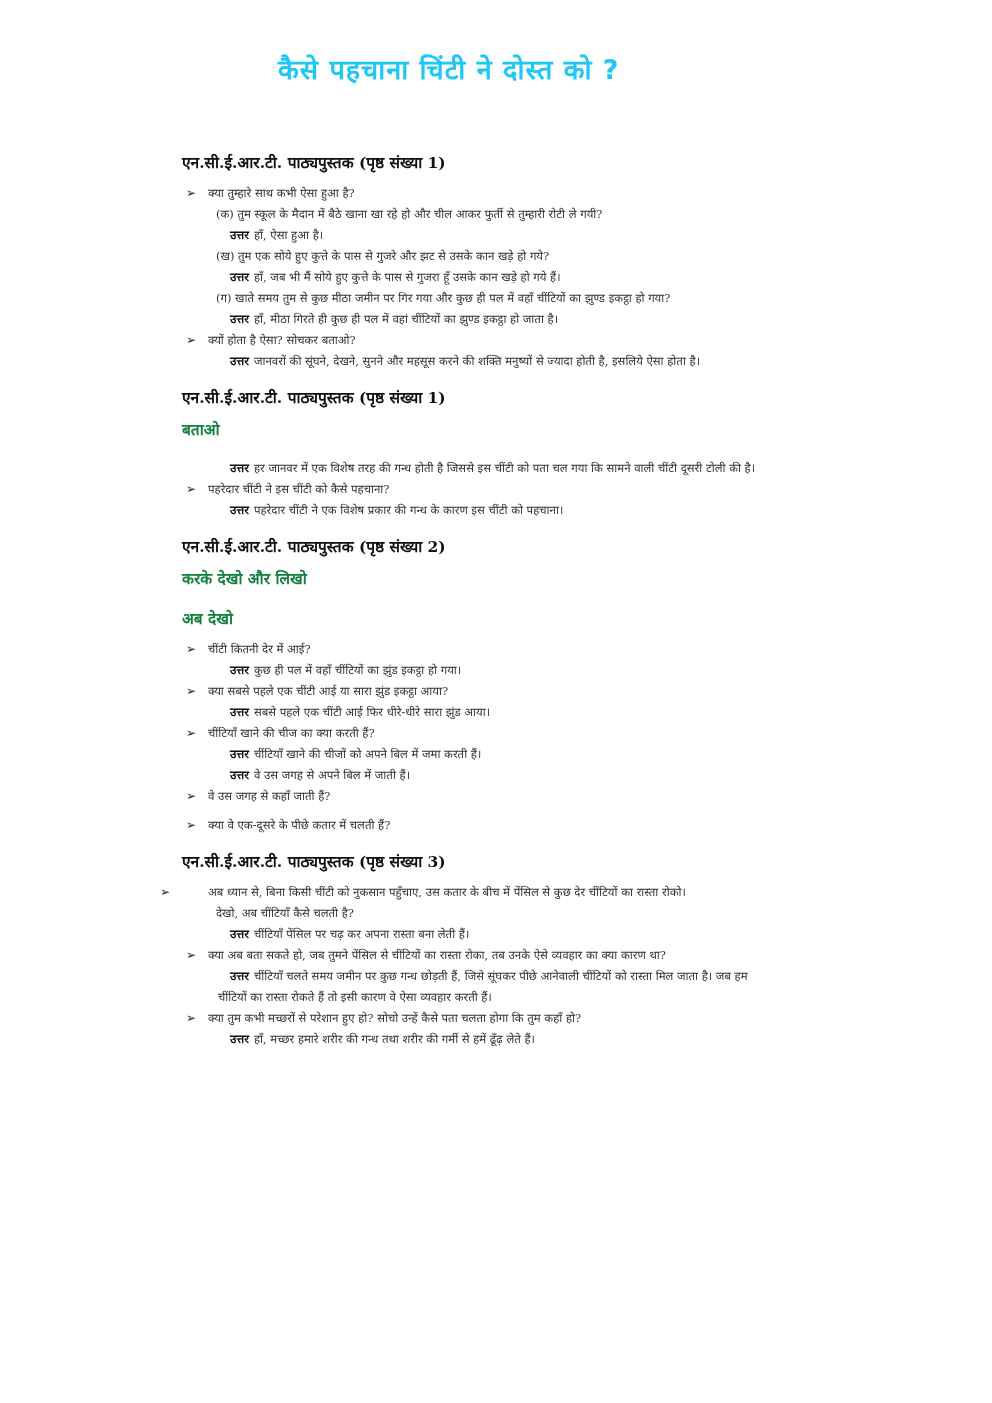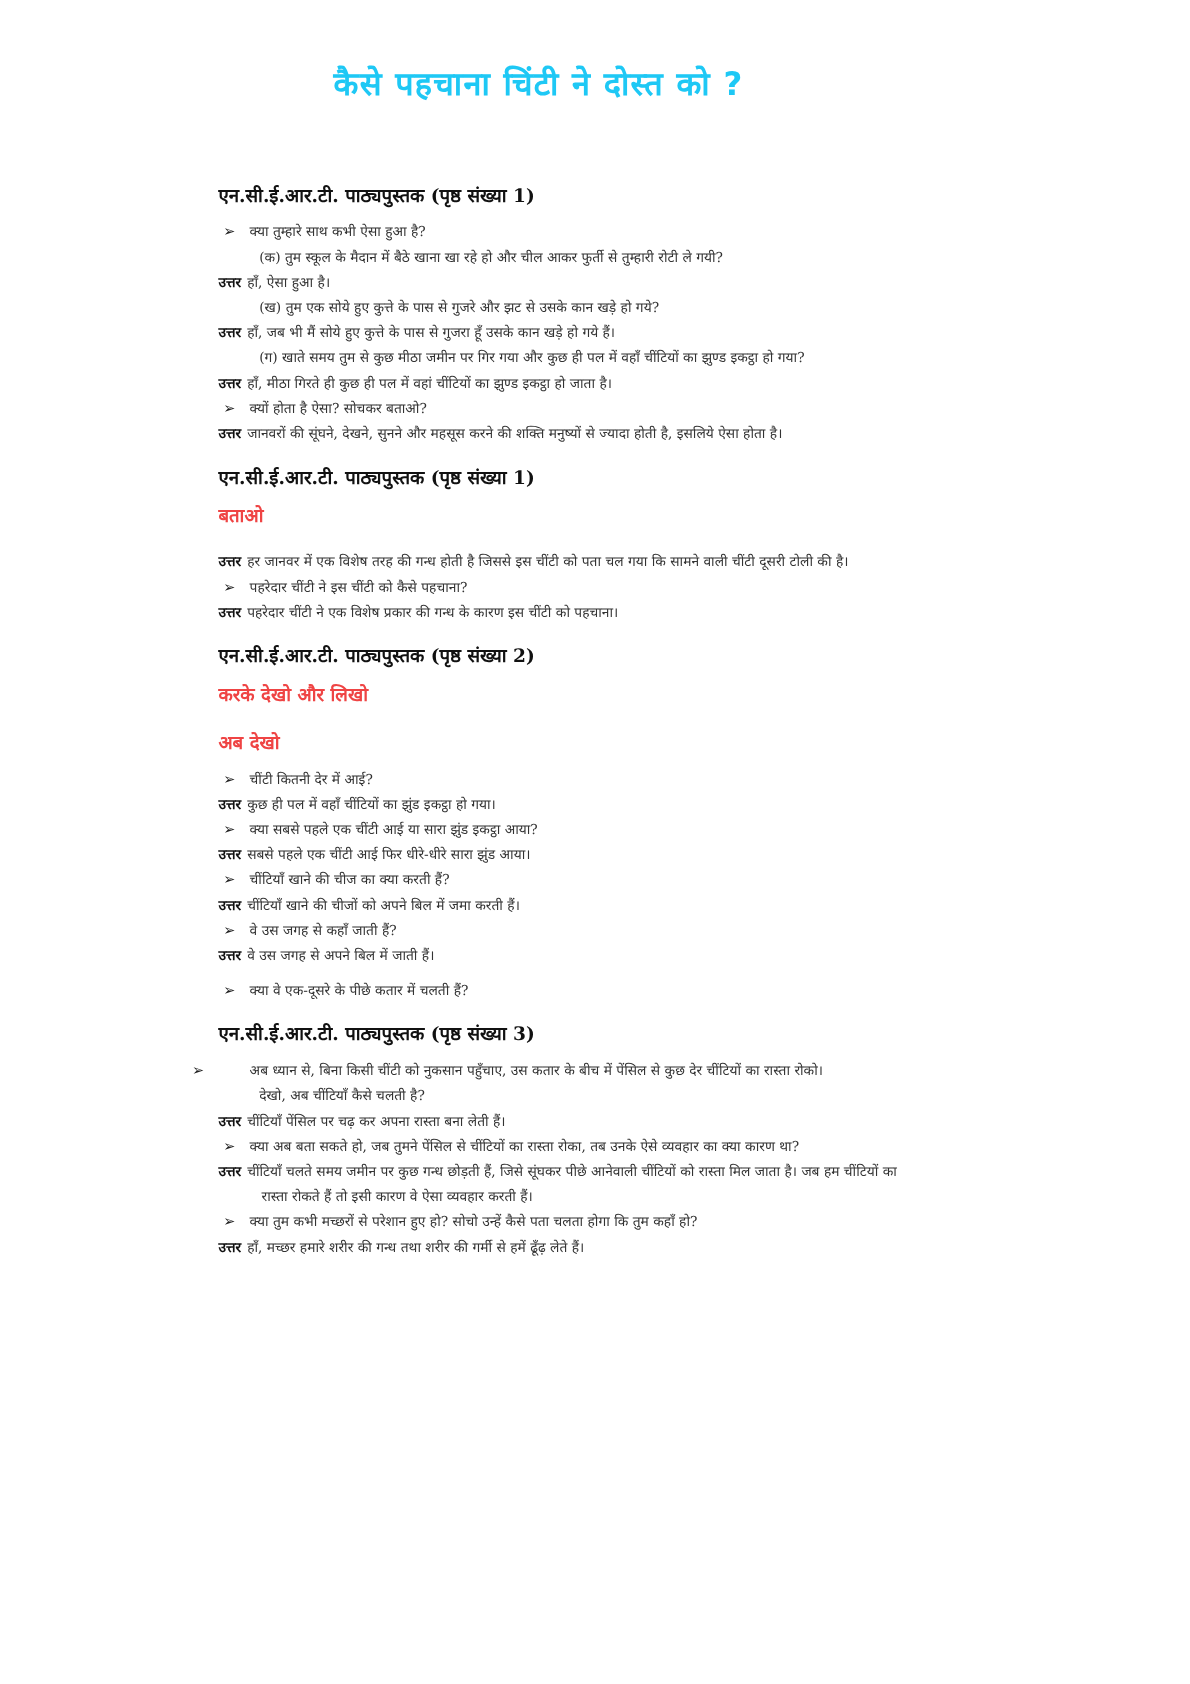--- a/index.html
+++ b/index.html
@@ -11,26 +11,26 @@
   .title {
     position: absolute; left: 278px; top: 50px;
     font-family: "DejaVu Sans", "Liberation Sans", sans-serif;
     font-weight: bold; font-size: 27px; color: #1ec8f5; letter-spacing: 1px;
     white-space: nowrap;
   }
   .content { position: absolute; left: 182px; top: 151px; width: 590px; }
   .heading {
     font-weight: bold; font-size: 15.5px; color: #111; margin: 0 0 10px 0; white-space: nowrap;
   }
-  .subheading { font-weight: bold; font-size: 15.5px; color: #ef4444; margin: 0 0 10px 0; }
+  .subheading { font-weight: bold; font-size: 15.5px; color: #15803d; margin: 0 0 10px 0; }
   .line { font-size: 11.5px; line-height: 21px; color: #333; white-space: nowrap; }
   .q { padding-left: 4px; }
   .q .arrow { display: inline-block; width: 22px; font-family: "DejaVu Sans", sans-serif; font-size: 12px; color: #222; }
   .sub { padding-left: 34px; }
-  .ans .lbl { font-weight: bold; color: #111; margin-right: 5px; }
+  .ans .lbl { font-weight: bold; color: #111; margin-right: 5px; margin-left: 48px; }
   .ans-wrap { white-space: normal; padding-left: 36px; text-indent: -36px; }
   .indent { padding-left: 34px; }
   .gap { height: 8px; }
   .secgap { height: 14px; }
 </style>
 </head>
 <body>
 
 <div class="title">कैसे पहचाना चिंटी ने दोस्त को ?</div>
 
@@ -66,22 +66,22 @@
     <div class="heading">एन.सी.ई.आर.टी. पाठ्यपुस्तक (पृष्ठ संख्या 2)</div>
     <div class="subheading">करके देखो और लिखो</div>
     <div class="gap"></div>
     <div class="subheading">अब देखो</div>
     <div class="line q"><span class="arrow">➢</span><span>चींटी कितनी देर में आई?</span></div>
     <div class="line ans"><span class="lbl">उत्तर</span><span>कुछ ही पल में वहाँ चींटियों का झुंड इकट्ठा हो गया।</span></div>
     <div class="line q"><span class="arrow">➢</span><span>क्या सबसे पहले एक चींटी आई या सारा झुंड इकट्ठा आया?</span></div>
     <div class="line ans"><span class="lbl">उत्तर</span><span>सबसे पहले एक चींटी आई फिर धीरे-धीरे सारा झुंड आया।</span></div>
     <div class="line q"><span class="arrow">➢</span><span>चींटियाँ खाने की चीज का क्या करती हैं?</span></div>
     <div class="line ans"><span class="lbl">उत्तर</span><span>चींटियाँ खाने की चीजों को अपने बिल में जमा करती हैं।</span></div>
+    <div class="line ans"><span class="lbl">उत्तर</span><span>वे उस जगह से अपने बिल में जाती हैं।</span></div>
     <div class="line q"><span class="arrow">➢</span><span>वे उस जगह से कहाँ जाती हैं?</span></div>
-    <div class="line ans"><span class="lbl">उत्तर</span><span>वे उस जगह से अपने बिल में जाती हैं।</span></div>
     <div class="gap"></div>
     <div class="line q"><span class="arrow">➢</span><span>क्या वे एक-दूसरे के पीछे कतार में चलती हैं?</span></div>
   </div>
 
   <div class="secgap"></div>
 
   <div>
     <div class="heading">एन.सी.ई.आर.टी. पाठ्यपुस्तक (पृष्ठ संख्या 3)</div>
     <div class="line q ans-wrap" style="padding-left:30px;text-indent:-26px;"><span class="arrow">➢</span><span>अब ध्यान से, बिना किसी चींटी को नुकसान पहुँचाए, उस कतार के बीच में पेंसिल से कुछ देर चींटियों का रास्ता रोको।</span></div>
     <div class="line indent">देखो, अब चींटियाँ कैसे चलती है?</div>

